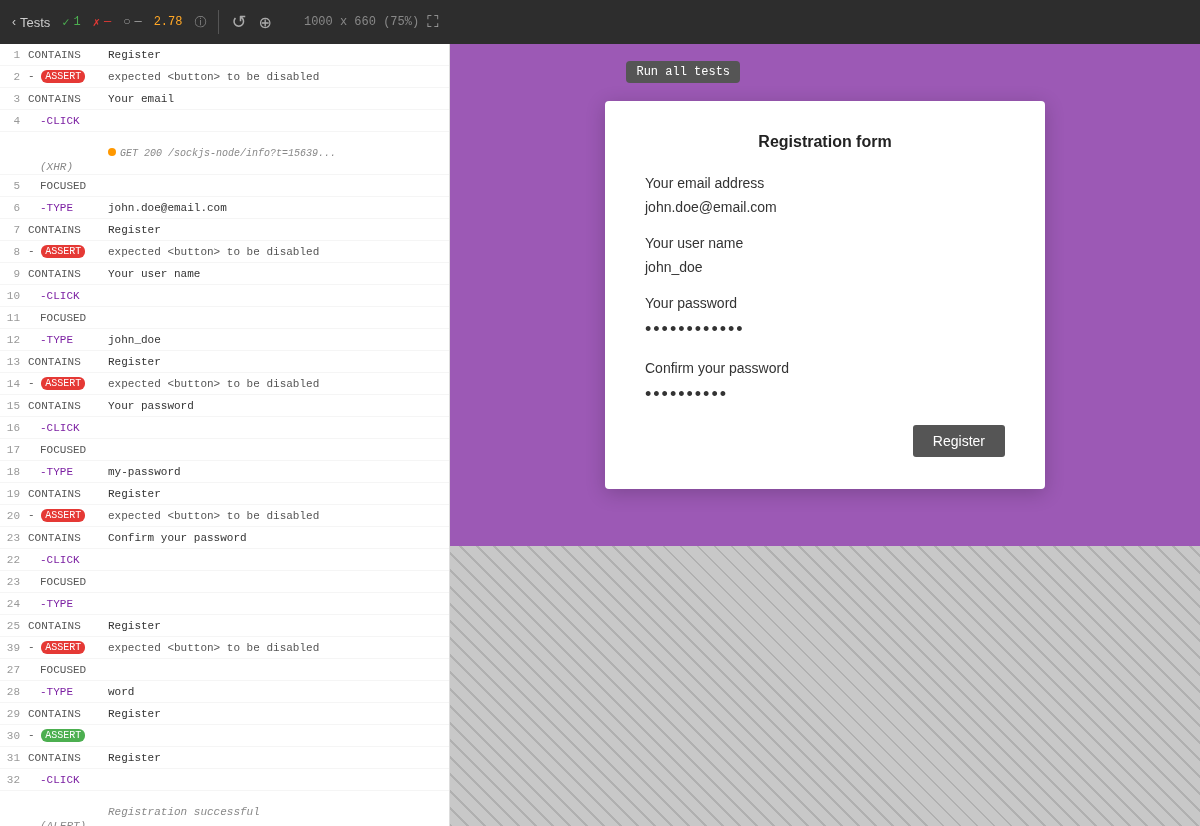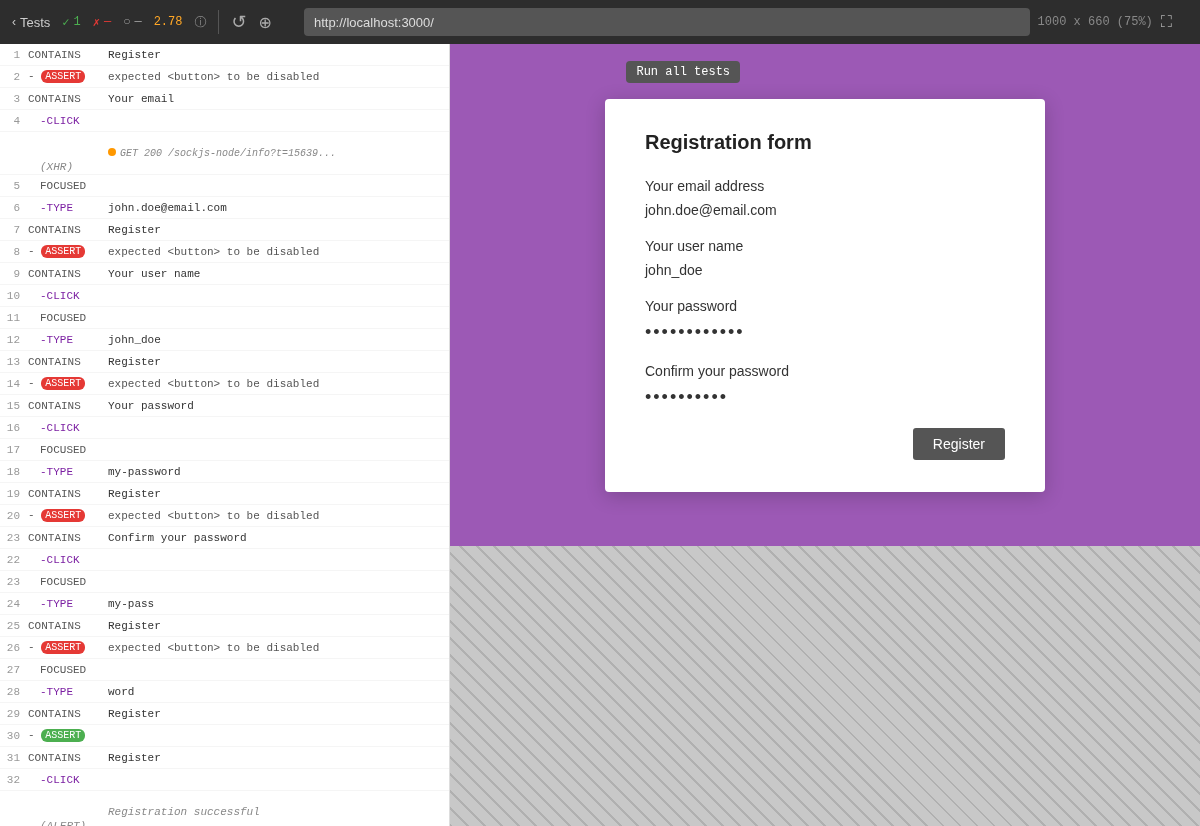--- a/index.html
+++ b/index.html
@@ -200,22 +200,23 @@
 
     
     .reg-form-card {
       background: #fff;
       border-radius: 4px;
       padding: 32px 40px;
       width: 440px;
       box-shadow: 0 4px 20px rgba(0,0,0,0.2);
     }
     .reg-form-title {
-      font-size: 20px;
+      font-size: 16px;
       font-weight: bold;
+      text-align: center;
       margin-bottom: 24px;
       color: #222;
       font-family: Arial, sans-serif;
     }
     .form-group {
       margin-bottom: 16px;
     }
     .form-label {
       display: block;
       font-size: 14px;
@@ -278,21 +279,20 @@
       <span>ⓘ</span>
     </span>
     <div class="toolbar-divider"></div>
     <div style="position:relative;">
       <button class="run-all-btn">↺</button>
       <div class="tooltip">Run all tests</div>
     </div>
     <button class="nav-btn">⊕</button>
   </div>
   <div class="url-bar-container">
-    <input class="url-input" type="text" value="http://localhost:3000/" style="">
     <span class="viewport-info">1000 x 660 (75%)</span>
     <button class="toolbar-icon-btn">⛶</button>
   </div>
 </div>
 
 <div class="main-content">
 
   <div class="test-panel" id="test-panel">
   <div class="log-line">
         <span class="line-num">1</span>
@@ -410,29 +410,28 @@
         <span class="log-content"></span>
       </div>
       <div class="log-line">
         <span class="line-num">23</span>
         <span class="log-type" style="color: rgb(85, 85, 85); padding-left: 12px;">FOCUSED</span>
         <span class="log-content"></span>
       </div>
       <div class="log-line">
         <span class="line-num">24</span>
         <span class="log-type" style="color: rgb(123, 31, 162); padding-left: 12px;">-TYPE</span>
-        <span class="log-content">my-pass</span>
       </div>
       <div class="log-line">
         <span class="line-num">25</span>
         <span class="log-type" style="color: rgb(85, 85, 85);">CONTAINS</span>
         <span class="log-content">Register</span>
       </div>
       <div class="log-line">
-        <span class="line-num">26</span>
+        <span class="line-num">39</span>
         <span class="log-type">- <span class="assert-badge fail">ASSERT</span></span>
         <span class="log-content assert-text">expected &lt;button&gt; to be disabled</span>
       </div>
       <div class="log-line">
         <span class="line-num">27</span>
         <span class="log-type" style="color: rgb(85, 85, 85); padding-left: 12px;">FOCUSED</span>
         <span class="log-content"></span>
       </div>
       <div class="log-line">
         <span class="line-num">28</span>

